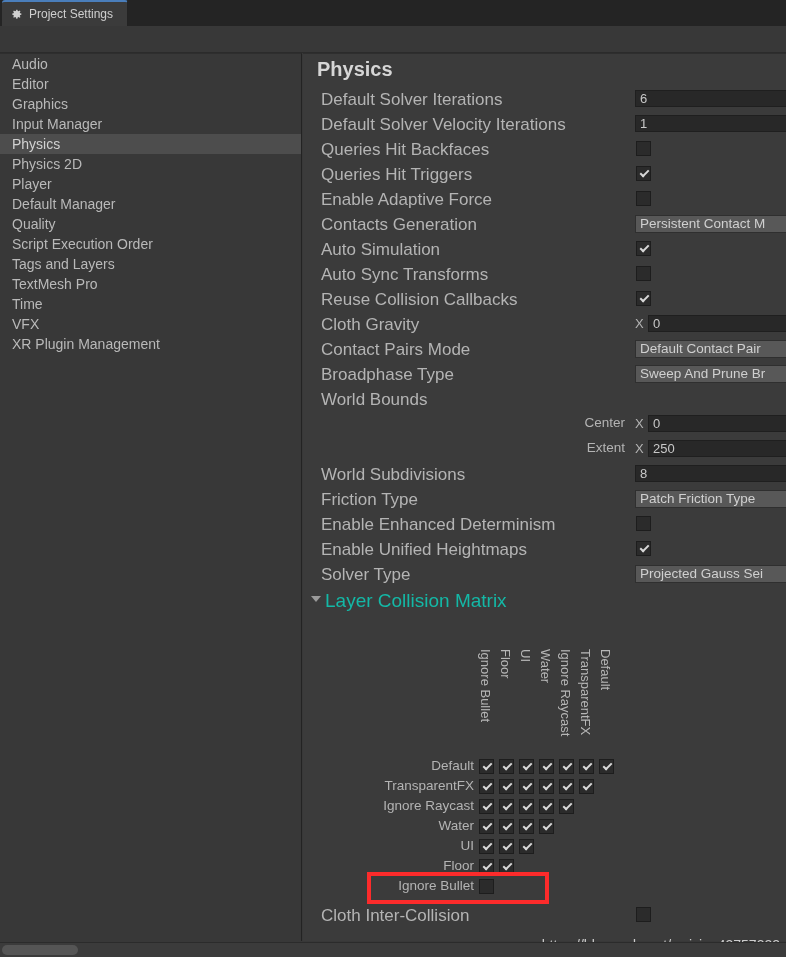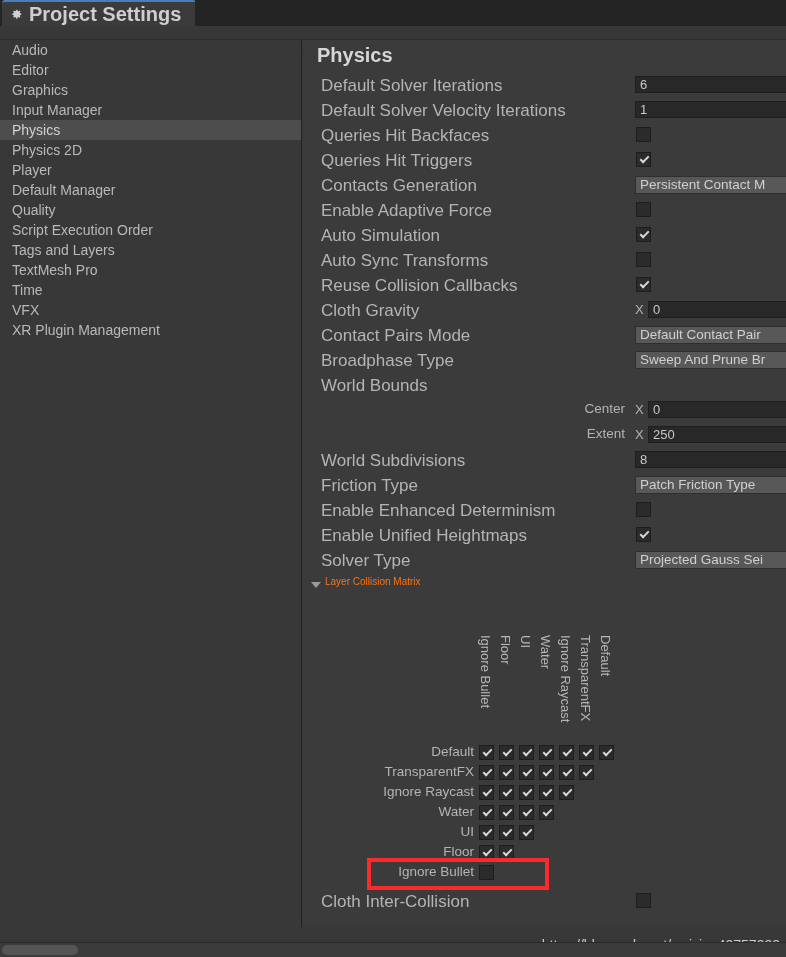--- a/index.html
+++ b/index.html
@@ -24,32 +24,32 @@
   .tab {
     position: absolute; left: 2px; top: 0; height: 26px;
     padding: 0 14px 0 8px;
     background: #3b3b3b;
     border-top: 2px solid #4a7ebb;
     border-right: 1px solid #232323;
     box-sizing: border-box;
     display: flex; align-items: center; gap: 6px;
     border-radius: 3px 3px 0 0;
   }
-  .tab-label { font-size: 20px; color: #cfcfcf; white-space: nowrap; font-weight: bold; }
+  .tab-label { font-size: 12px; color: #cfcfcf; white-space: nowrap; }
   .gear { width: 13px; height: 13px; display: block; }
 
   
   .toolbar {
     position: absolute; left: 0; top: 26px; width: 786px; height: 26px;
     background: #383838;
     border-bottom: 1px solid #2b2b2b;
   }
 
   
-  .split { position: absolute; left: 0; top: 39px; width: 786px; height: 888px; }
+  .split { position: absolute; left: 0; top: 53px; width: 786px; height: 888px; }
 
   .sidebar {
     position: absolute; left: 0; top: 0; width: 302px; height: 888px;
     background: #383838;
     border-right: 1px solid #232323;
     border-top: 1px solid #2e2e2e;
     box-sizing: border-box;
   }
   .side-item {
     height: 20px; line-height: 20px;
@@ -139,21 +139,21 @@
   .foldout { position: relative; height: 25px; }
   .fold-arrow {
     position: absolute; left: 8px; top: 9px;
     width: 0; height: 0;
     border-left: 5px solid transparent;
     border-right: 5px solid transparent;
     border-top: 6px solid #9a9a9a;
   }
   .fold-label {
     position: absolute; left: 22px; top: 3px;
-    font-size: 10px; color: #f97316; white-space: nowrap;
+    font-size: 19px; color: #14b8a6; white-space: nowrap;
   }
 
   
   .matrix { position: absolute; left: 0; top: 0; width: 483px; height: 260px; }
   .vlabel {
     position: absolute;
     font-size: 13px; color: #b6b6b6;
     white-space: nowrap;
     transform-origin: 0 0;
     transform: rotate(90deg);
@@ -253,26 +253,26 @@
           </div>
           <div class="row">
             <div class="row-label">Queries Hit Backfaces</div>
             <div class="cb"></div>
           </div>
           <div class="row">
             <div class="row-label">Queries Hit Triggers</div>
             <div class="cb on"></div>
           </div>
           <div class="row">
+            <div class="row-label">Enable Adaptive Force</div>
+            <div class="cb"></div>
+          </div>
+          <div class="row">
             <div class="row-label">Contacts Generation</div>
             <div class="dropdown">Persistent Contact M</div>
-          </div>
-          <div class="row">
-            <div class="row-label">Enable Adaptive Force</div>
-            <div class="cb"></div>
           </div>
           <div class="row">
             <div class="row-label">Auto Simulation</div>
             <div class="cb on"></div>
           </div>
           <div class="row">
             <div class="row-label">Auto Sync Transforms</div>
             <div class="cb"></div>
           </div>
           <div class="row">

